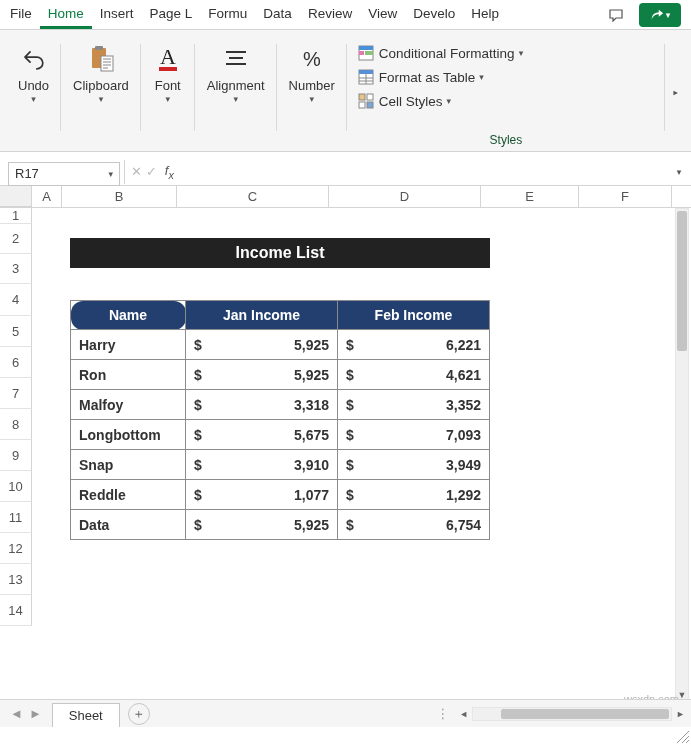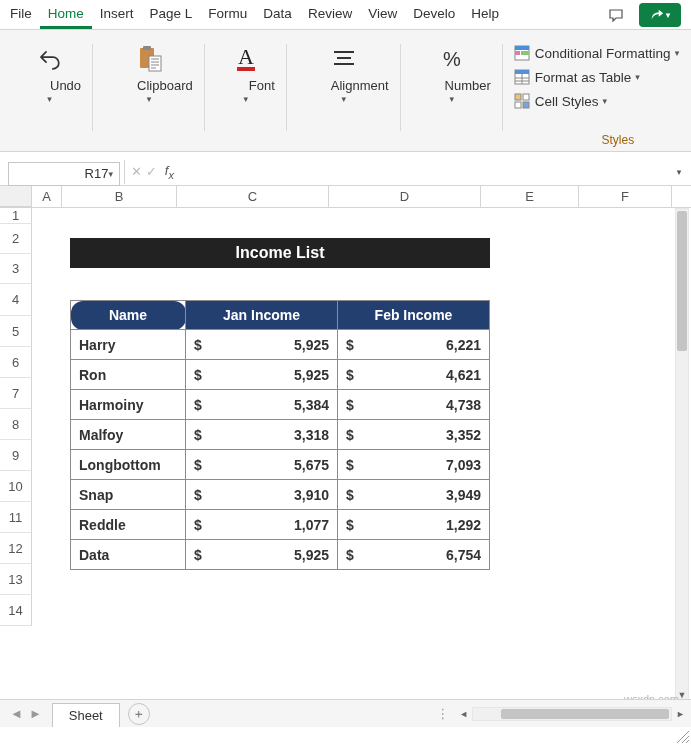--- a/index.html
+++ b/index.html
@@ -47,37 +47,37 @@
     display:flex; flex-direction:column; align-items:center;
     padding: 4px 6px 2px 6px;
     position:relative;
   }
   .group::after {
     content:""; position:absolute; right:0; top:10px; bottom:20px;
     width:1px; background:#d9d9d9;
   }
   .group:last-child::after{display:none;}
   .group-label {
-    font-size: 12px; color:#a16207; margin-top:auto; padding-bottom:2px;
+    font-size: 12px; color:#14532d; margin-top:auto; padding-bottom:2px;
   }
   .big-btn { display:flex;flex-direction:column;align-items:center; padding:4px 6px; gap:2px;}
   .big-btn .icon{height:34px;display:flex;align-items:center;justify-content:center;}
-  .big-btn .lbl{font-size:13px;color:#333;margin-left:32px;}
+  .big-btn .lbl{font-size:13px;color:#333;}
   .drop-caret{font-size:9px;color:#555;line-height:8px;}
   .styles-group{flex:1;min-width:230px;}
   .styles-row{display:flex;align-items:center;gap:4px;padding:2px 4px;font-size:13.5px;color:#333;}
   .styles-row .sicon{width:18px;height:18px;display:flex;align-items:center;justify-content:center;}
   .launcher{display:flex;align-items:center;justify-content:center;width:20px;}
   
   .formula-row{
     display:flex;align-items:center;height:28px;border-bottom:1px solid #d4d4d4;margin-top:6px;
   }
   .name-box{
     width:112px;height:24px;border:1px solid #c6c6c6;margin:4px 4px 0 8px;
-    display:flex;align-items:center;padding:0 6px;background:#fff;justify-content:flex-end;
+    display:flex;align-items:center;padding:0 6px;background:#fff;justify-content:space-between;
   }
   .name-box .dd{font-size:9px;color:#555;}
   .fbar-btns{display:flex;align-items:center;gap:4px;color:#a0a0a0;padding:0 6px;border-left:1px solid #d4d4d4;height:24px;}
   .fx{font-style:italic;font-size:13px;color:#555;padding:0 4px;}
   .formula-input{flex:1;height:24px;border:none;outline:none;padding:0 4px;}
   .formula-expand{width:24px;display:flex;align-items:center;justify-content:center;color:#555;}
   
   .grid-wrap{position:relative;height:520px;overflow:hidden;border-bottom:1px solid #d4d4d4;}
   .col-headers{display:flex;height:22px;background:#fff;border-bottom:1px solid #d4d4d4;margin-left:0;}
   .corner{width:32px;border-right:1px solid #d4d4d4;background:#f0f0f0;border-bottom:1px solid #d4d4d4;}
@@ -341,31 +341,20 @@
             <td class="money" style="width: 152px;">
               <span class="cur">$</span>
               <span class="amt">5,925</span>
             </td>
             <td class="money" style="width: 152px;">
               <span class="cur">$</span>
               <span class="amt">4,621</span>
             </td>
           </tr>
           <tr>
-            <td class="name" style="width: 115px;">Harmoiny</td>
-            <td class="money" style="width: 152px;">
-              <span class="cur">$</span>
-              <span class="amt">5,384</span>
-            </td>
-            <td class="money" style="width: 152px;">
-              <span class="cur">$</span>
-              <span class="amt">4,738</span>
-            </td>
-          </tr>
-          <tr>
             <td class="name" style="width: 115px;">Malfoy</td>
             <td class="money" style="width: 152px;">
               <span class="cur">$</span>
               <span class="amt">3,318</span>
             </td>
             <td class="money" style="width: 152px;">
               <span class="cur">$</span>
               <span class="amt">3,352</span>
             </td>
           </tr>

